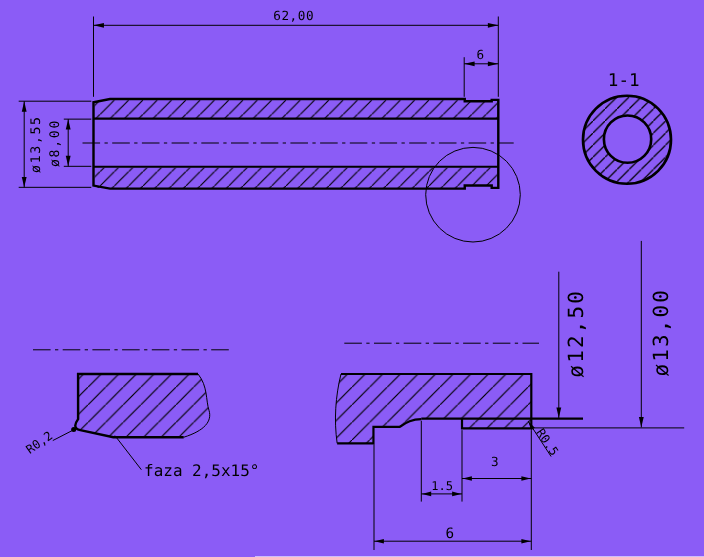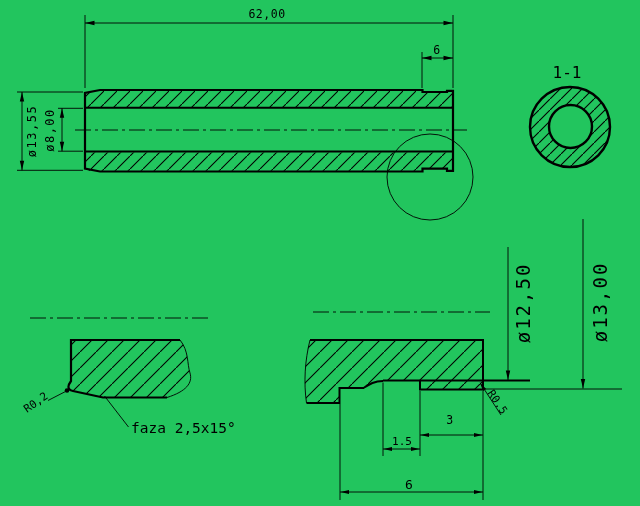--- a/index.html
+++ b/index.html
@@ -1,16 +1,16 @@
 <!DOCTYPE html>
 <html><head>
 <meta charset="utf-8">
 <style>
   html,body{margin:0;padding:0;background:#ffffff;}
-  .stage{position:relative;width:640px;height:506px;background:#22c55e;overflow:hidden;text-align:right;}
+  .stage{position:relative;width:640px;height:506px;background:#8b5cf6;overflow:hidden;text-align:right;}
   svg text{font-family:"DejaVu Sans Mono","Liberation Mono",monospace;fill:#000;}
   .t11{font-size:11px;}
   .t12{font-size:11.5px;letter-spacing:0.5px;}
   .t12r{font-size:12px;letter-spacing:1.5px;}
   .t13{font-size:13px;}
   .t16{font-size:16px;}
   .t14{font-size:14.5px;}
   .t19{font-size:19px;letter-spacing:2px;}
   .thick{stroke:#000;stroke-width:2.2;fill:none;}
   .thick2{stroke:#000;stroke-width:2;fill:none;}

